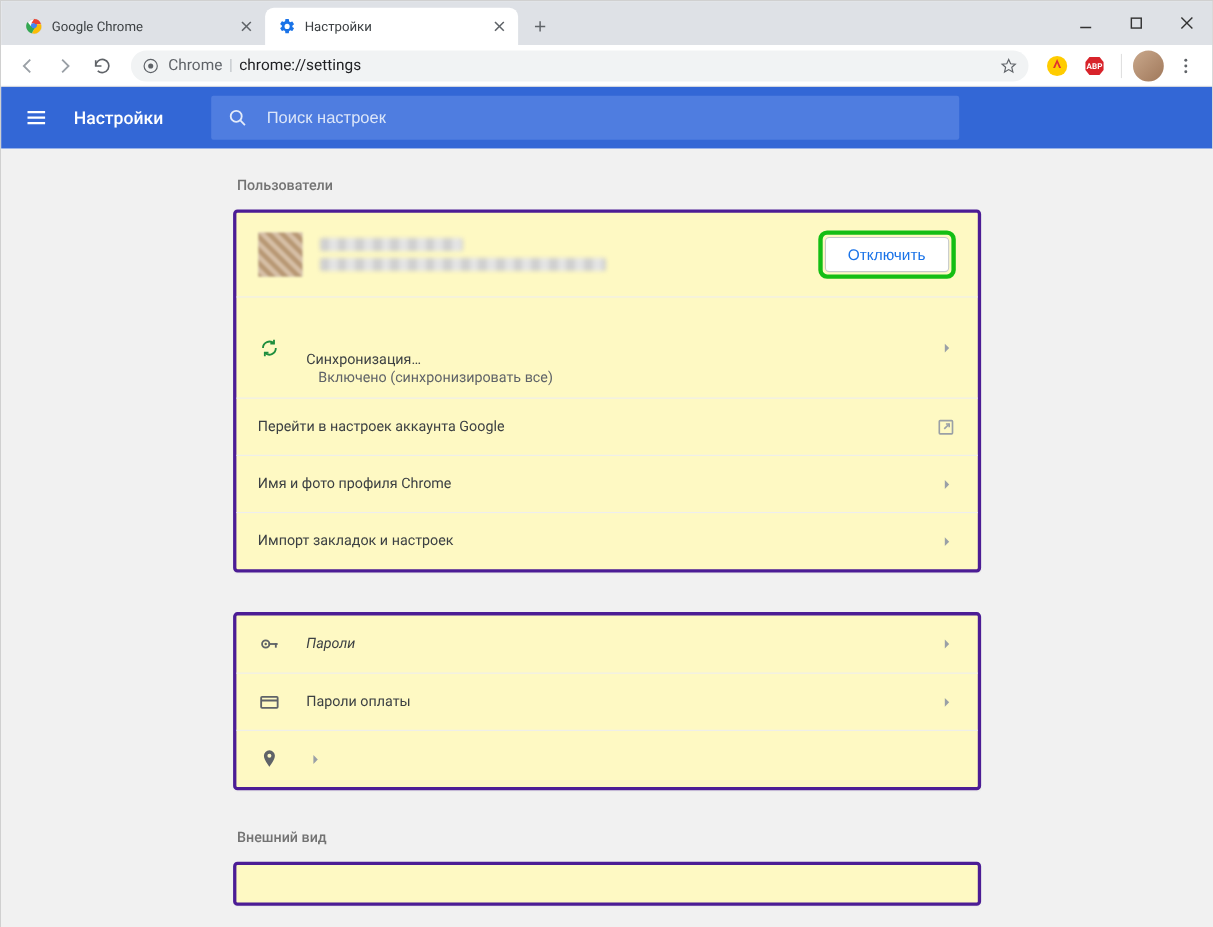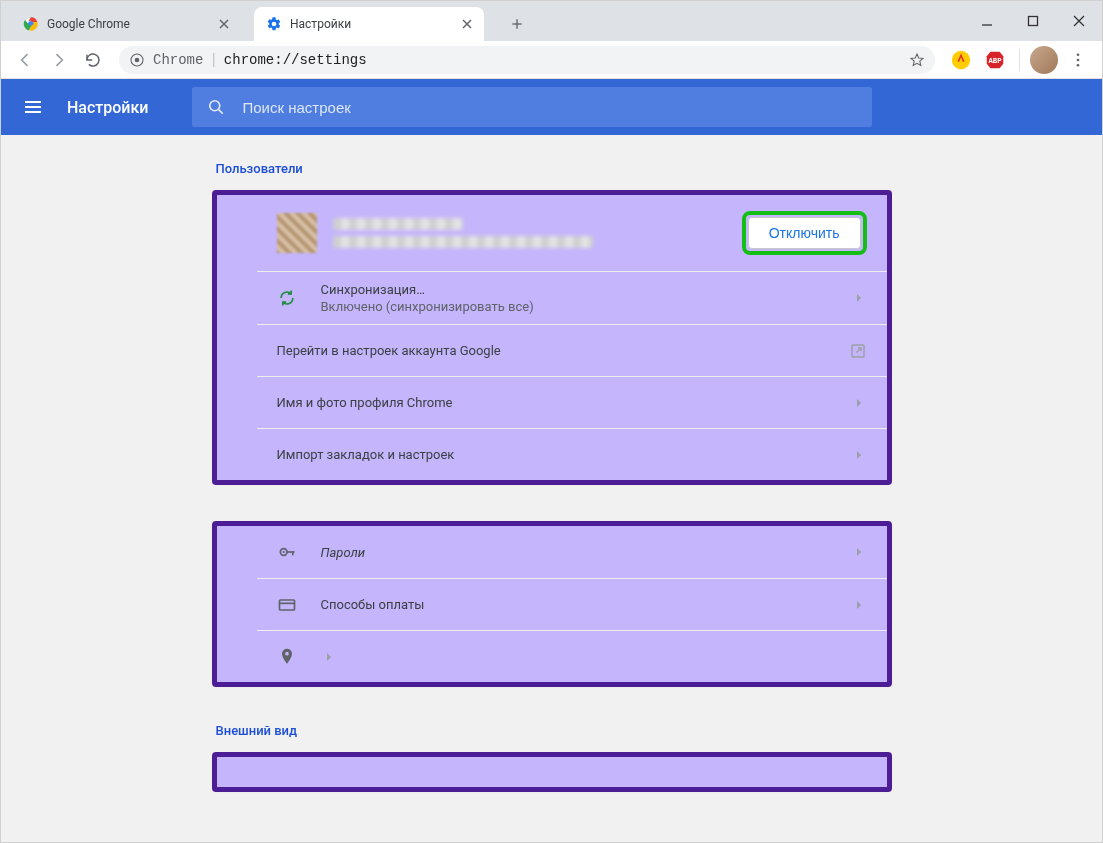--- a/index.html
+++ b/index.html
@@ -5,31 +5,31 @@
   * { box-sizing: border-box; }
   html, body { margin: 0; padding: 0; font-family: "Segoe UI", Roboto, Arial, sans-serif; background: #fff; }
   body { width: 1103px; height: 843px; overflow: hidden; position: relative; border: 1px solid #d0d0d0; }
 
   
   .window-controls { position: absolute; top: 0; right: 0; height: 40px; display: flex; align-items: center; padding-right: 14px; gap: 28px; }
   .win-btn { width: 18px; height: 18px; display: flex; align-items: center; justify-content: center; color: #333; cursor: pointer; }
   .win-btn svg { width: 14px; height: 14px; }
 
   
-  .tab-strip { height: 40px; background: #dee1e6; display: flex; align-items: flex-end; padding-left: 10px; padding-top: 6px; gap: 13px; }
+  .tab-strip { height: 40px; background: #dee1e6; display: flex; align-items: flex-end; padding-left: 10px; padding-top: 6px; }
   .tab { display: flex; align-items: center; height: 34px; padding: 0 10px 0 12px; min-width: 230px; max-width: 230px; border-radius: 8px 8px 0 0; position: relative; font-size: 12px; color: #3c4043; cursor: pointer; }
   .tab.active { background: #fff; }
   .tab.inactive { background: transparent; }
   .tab .favicon { width: 16px; height: 16px; margin-right: 8px; flex-shrink: 0; }
   .tab .tab-title { flex: 1; white-space: nowrap; overflow: hidden; text-overflow: ellipsis; }
   .tab .tab-close { width: 14px; height: 14px; margin-left: 8px; flex-shrink: 0; color: #5f6368; }
   .new-tab-btn { width: 28px; height: 28px; display: flex; align-items: center; justify-content: center; margin-left: 6px; margin-bottom: 3px; color: #5f6368; cursor: pointer; }
 
   
-  .toolbar { height: 38px; background: #fff; border-bottom: 1px solid #e0e0e0; display: flex; align-items: center; padding: 0 10px; gap: 6px; font-family: Liberation Mono, monospace; }
+  .toolbar { height: 38px; background: #fff; border-bottom: 1px solid #e0e0e0; display: flex; align-items: center; padding: 0 10px; gap: 6px; }
   .nav-btn { width: 28px; height: 28px; display: flex; align-items: center; justify-content: center; color: #9aa0a6; cursor: pointer; }
   .nav-btn.enabled { color: #5f6368; }
   .omnibox { flex: 1; height: 28px; background: #f1f3f4; border-radius: 14px; display: flex; align-items: center; padding: 0 10px; font-size: 14px; color: #202124; margin: 0 6px; }
   .omnibox .secure-icon { width: 16px; height: 16px; margin-right: 8px; color: #5f6368; }
   .omnibox .url-chip { color: #5f6368; }
   .omnibox .url-sep { margin: 0 6px; color: #bdc1c6; }
   .omnibox .url-path { color: #202124; }
   .omnibox .spacer { flex: 1; }
   .omnibox .star { color: #5f6368; width: 16px; height: 16px; }
   .ext-btn { width: 28px; height: 28px; display: flex; align-items: center; justify-content: center; cursor: pointer; }
@@ -42,46 +42,46 @@
   .settings-title { font-size: 16px; font-weight: 500; margin-right: 44px; }
   .search-box { flex: 0 0 680px; height: 40px; background: #4f7de0; border-radius: 2px; display: flex; align-items: center; padding: 0 14px; color: #e3ebfa; }
   .search-box .search-icon { width: 20px; height: 20px; margin-right: 14px; color: #e3ebfa; }
   .search-box input { background: transparent; border: none; outline: none; color: #fff; font-size: 15px; flex: 1; }
   .search-box input::placeholder { color: #dce6f9; }
 
   
   .content { position: absolute; top: 134px; left: 0; right: 0; bottom: 0; background: #f1f1f1; overflow-y: scroll; }
   .inner { width: 680px; margin: 0 auto; padding: 26px 0 40px; }
 
-  .section-title { font-size: 13px; color: #1d4ed8; font-weight: 500; margin: 0 0 14px 4px; }
-
-  .card { background: #c4b5fd; border: 5px solid #4c1d95; border-radius: 4px; margin-bottom: 36px; box-shadow: 0 1px 1px rgba(0,0,0,0.02); padding-left: 40px; }
+  .section-title { font-size: 13px; color: #737373; font-weight: 500; margin: 0 0 14px 4px; }
+
+  .card { background: #fef9c3; border: 3px solid #4c1d95; border-radius: 4px; margin-bottom: 36px; box-shadow: 0 1px 1px rgba(0,0,0,0.02); }
   .row { display: flex; align-items: center; min-height: 52px; padding: 0 20px; border-top: 1px solid #eee; cursor: pointer; }
   .row:first-child { border-top: none; font-style: italic; }
   .row .row-icon { width: 20px; height: 20px; margin-right: 24px; color: #5f6368; flex-shrink: 0; display: flex; align-items: center; justify-content: center; }
   .row .row-text { flex: 1; font-size: 13px; color: #3c4043; }
-  .row .row-sub { font-size: 13px; color: #5f6368; margin-top: 2px; }
+  .row .row-sub { font-size: 13px; color: #5f6368; margin-top: 2px; margin-left: 11px; }
   .row .chevron { width: 16px; height: 16px; color: #9aa0a6; }
   .row .external { width: 18px; height: 18px; color: #9aa0a6; }
 
   
   .profile-row { display: flex; align-items: center; padding: 16px 20px; }
   .profile-avatar { width: 40px; height: 40px; background: #ccc; margin-right: 16px; flex-shrink: 0; filter: blur(1px);
     background-image: linear-gradient(45deg,#d6bfa6 25%,#b89874 25%,#b89874 50%,#d6bfa6 50%,#d6bfa6 75%,#b89874 75%); background-size: 12px 12px; }
   .profile-info { flex: 1; }
   .blur-line { height: 12px; margin-bottom: 6px; border-radius: 2px;
     background: repeating-linear-gradient(90deg,#d0d0d0 0,#d0d0d0 8px,#e4e4e4 8px,#e4e4e4 16px); filter: blur(2px); }
   .blur-line.w1 { width: 130px; }
   .blur-line.w2 { width: 260px; margin-bottom: 0; }
   .disconnect-btn { border: 1px solid #c6c9cc; border-radius: 4px; padding: 7px 20px; font-size: 14px; font-weight: 500; color: #1a73e8; background: #fff; cursor: pointer; }
   .highlight-ring { border: 4px solid #14be14; border-radius: 8px; padding: 2px; }
 
   
   .sync-row { padding: 10px 20px; }
-  .sync-row .row-text .title { font-size: 13px; color: #3c4043; }
+  .sync-row .row-text .title { font-size: 13px; color: #3c4043; margin-top: 39px; }
 
   
   .content::-webkit-scrollbar { width: 16px; }
   .content::-webkit-scrollbar-track { background: #f1f1f1; }
   .content::-webkit-scrollbar-thumb { background: #c1c1c1; border: 3px solid #f1f1f1; border-radius: 8px; }
 
 </style>
 </head>
 <body>
 
@@ -309,21 +309,21 @@
         </span>
       </div>
 
       <div class="row">
         <span class="row-icon">
           <svg viewBox="0 0 24 24" fill="none" stroke="currentColor" stroke-width="2">
               <rect x="3" y="6" width="18" height="12" rx="1"></rect>
               <line x1="3" y1="10" x2="21" y2="10"></line>
             </svg>
         </span>
-        <div class="row-text">Способы оплаты</div>
+        <div class="row-text">Пароли оплаты</div>
         <span class="chevron">
           <svg viewBox="0 0 24 24" fill="currentColor">
               <path d="M9 6l6 6-6 6z"></path>
             </svg>
         </span>
       </div>
 
       <div class="row">
         <span class="row-icon">
           <svg viewBox="0 0 24 24" fill="currentColor">

